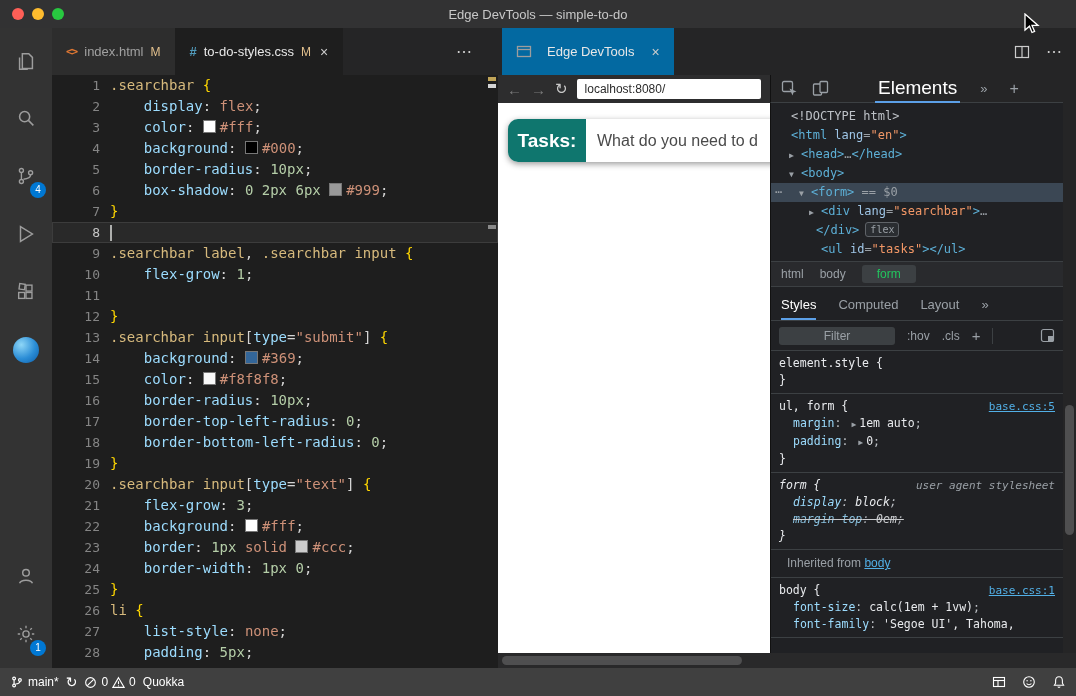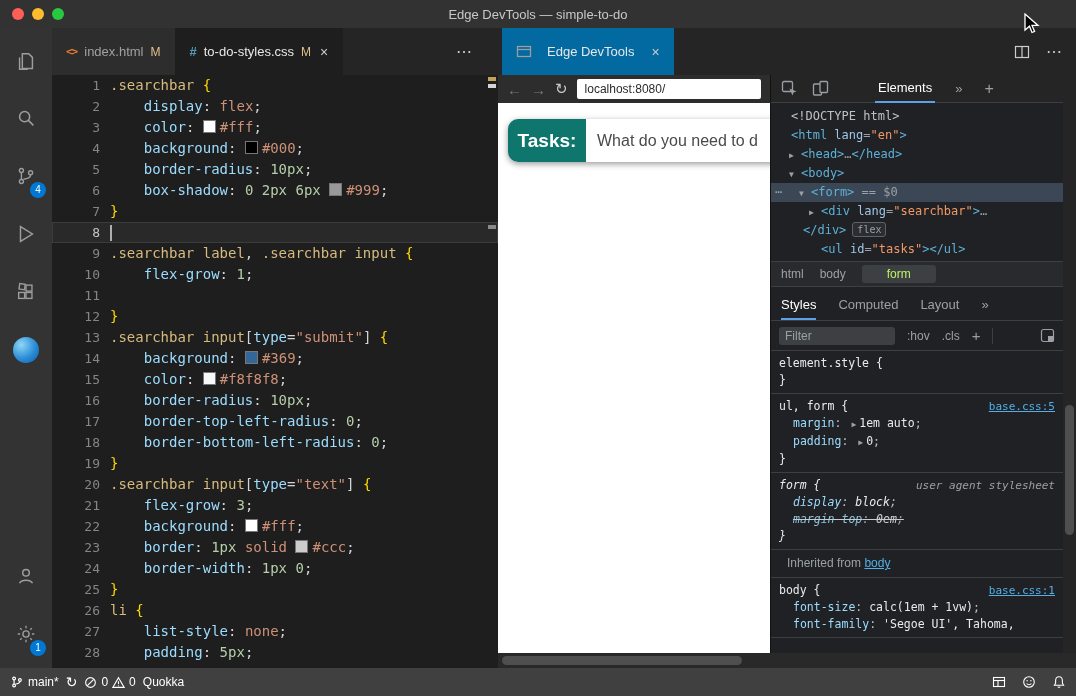--- a/index.html
+++ b/index.html
@@ -44,45 +44,45 @@
   
   .webview{position:absolute;left:498px;top:28px;width:578px;height:640px;background:#1e1e1e;}
   .wv-tabstrip{position:absolute;left:0;top:0;width:578px;height:47px;background:#252526;}
   .wv-tab{position:absolute;left:4px;top:0;height:47px;display:flex;align-items:center;gap:15px;padding:0 14px;background:#0369a1;color:#e7e7e7;font-size:13px;}
   .wv-actions{position:absolute;right:14px;top:0;height:47px;display:flex;align-items:center;gap:16px;color:#cccccc;font-size:16px;}
   .navbar{position:absolute;left:0;top:47px;width:272px;height:28px;background:#2d2d2e;display:flex;align-items:center;gap:9px;padding:0 9px;box-sizing:border-box;}
   .nav-dis{color:#7a7a7a;font-size:15px;}
   .nav-en{color:#c8c8c8;font-size:15px;}
   .urlbar{flex:1;height:20px;background:#ffffff;border-radius:2px;color:#2b2b2b;font-size:12px;line-height:20px;padding:0 8px;overflow:hidden;white-space:nowrap;}
   .dt-header{position:absolute;left:272px;top:47px;width:293px;height:28px;background:#252526;border-left:1px solid #111;border-bottom:1px solid #3c4043;display:flex;align-items:center;box-sizing:border-box;}
-  .dt-tab-el{color:#ffffff;font-size:13px;margin-left:46px;height:26px;line-height:26px;border-bottom:2px solid #5ca0e8;padding:0 3px;}
+  .dt-tab-el{color:#ffffff;font-size:19px;margin-left:46px;height:26px;line-height:26px;border-bottom:2px solid #5ca0e8;padding:0 3px;}
   .dt-more{color:#9aa0a6;margin-left:20px;font-size:13px;}
   .dt-plus{color:#9aa0a6;margin-left:22px;font-size:16px;}
 
   
   .screencast{position:absolute;left:0;top:75px;width:272px;height:550px;background:#fff;overflow:hidden;}
   .sc-bar{position:absolute;left:10px;top:16px;width:300px;height:43px;display:flex;box-shadow:0 2px 6px #999;border-radius:10px 0 0 10px;}
   .sc-label{width:78px;background:#0f766e;color:#fff;font-weight:bold;font-size:19px;display:flex;align-items:center;justify-content:center;border-radius:10px 0 0 10px;}
   .sc-input{flex:1;background:#fff;color:#4a4a4a;font-size:16px;display:flex;align-items:center;padding-left:11px;white-space:nowrap;overflow:hidden;}
 
   
   .dt-panel{position:absolute;left:272px;top:75px;width:293px;height:550px;background:#202124;border-left:1px solid #111;font-family:"DejaVu Sans Mono","Liberation Mono",monospace;font-size:12px;color:#e8eaed;box-sizing:border-box;overflow:hidden;}
   .dom-tree{position:absolute;left:0;top:0;right:0;height:158px;padding-top:4px;overflow:hidden;}
   .dom-row{height:19px;line-height:19px;white-space:pre;position:relative;}
   .dom-row.selected{background:#3b4754;}
   .arrow{color:#9aa0a6;font-size:8px;display:inline-block;width:12px;}
   .dom-pre{position:absolute;left:4px;color:#9aa0a6;}
   .dt-tag{color:#5db0d7}.dt-attr{color:#9fc6e7}.dt-val{color:#f29766}.dt-punc{color:#9aa0a6}.dt-x{color:#bdc1c6}.dt-eq{color:#9aa0a6}
   .dom-badge{display:inline-block;margin-left:6px;padding:0 4px;border:1px solid #5f6368;border-radius:3px;color:#9aa0a6;font-size:10px;line-height:13px;vertical-align:1px;background:#2a2d31;}
   .dt-breadcrumb{position:absolute;left:0;top:158px;right:0;height:26px;background:#292a2d;border-top:1px solid #3c4043;border-bottom:1px solid #3c4043;display:flex;align-items:center;gap:16px;padding:0 10px;font-family:"Liberation Sans",sans-serif;font-size:12px;color:#9aa0a6;box-sizing:border-box;}
-  .bc-active{background:#3c4043;color:#bef264;padding:2px 25px;border-radius:3px;}
+  .bc-active{background:#3c4043;color:#22c55e;padding:2px 15px;border-radius:3px;}
   .dt-styletabs{position:absolute;left:0;top:184px;right:0;height:34px;border-bottom:1px solid #3c4043;display:flex;align-items:flex-end;gap:22px;padding:0 10px;font-family:"Liberation Sans",sans-serif;font-size:13px;color:#9aa0a6;box-sizing:border-box;}
   .st-tab{padding-bottom:8px;}
   .st-tab.active{color:#fff;border-bottom:2px solid #5ca0e8;padding-bottom:6px;}
-  .dt-filterrow{position:absolute;left:0;top:218px;right:0;height:30px;display:flex;align-items:center;gap:12px;padding:0 8px;border-bottom:1px solid #3c4043;font-family:"Liberation Sans",sans-serif;font-size:12px;color:#9aa0a6;box-sizing:border-box;}
+  .dt-filterrow{position:absolute;left:0;top:218px;right:0;height:30px;display:flex;align-items:center;gap:12px;padding:0 8px;border-bottom:1px solid #3c4043;font-family:"Liberation Sans",sans-serif;font-size:12px;color:#9aa0a6;box-sizing:border-box;text-align:center;}
   .filter-box{width:104px;height:18px;background:#3c4043;border-radius:3px;line-height:18px;padding:0 6px;color:#9aa0a6;}
   .fr-sep{width:1px;height:16px;background:#3c4043;}
   .fr-plus{font-size:15px;}
   .fr-right{margin-left:auto;}
   .dt-styles{position:absolute;left:0;top:248px;right:0;bottom:0;overflow:hidden;line-height:17px;font-size:11.5px;}
   .rule{border-bottom:1px solid #3c4043;padding:4px 8px;}
   .rule.italic{font-style:italic;}
   .ss-sel{color:#e8eaed}
   .ss-link{float:right;color:#52b0e7;text-decoration:underline;font-size:11px;}
   .ss-link2{color:#52b0e7;text-decoration:underline;}
@@ -381,21 +381,21 @@
     </div>
 
     <div class="dt-panel">
       <div class="dom-tree">
           <div class="dom-row" style="padding-left: 8px;"><span class="arrow"></span><span class="dt-x">&lt;!DOCTYPE html&gt;</span></div>
           <div class="dom-row" style="padding-left: 8px;"><span class="arrow"></span><span class="dt-tag">&lt;html</span><span class="dt-attr"> lang</span><span class="dt-punc">=</span><span class="dt-val">"en"</span><span class="dt-tag">&gt;</span></div>
           <div class="dom-row" style="padding-left: 18px;"><span class="arrow">▶</span><span class="dt-tag">&lt;head&gt;</span><span class="dt-punc">…</span><span class="dt-tag">&lt;/head&gt;</span></div>
           <div class="dom-row" style="padding-left: 18px;"><span class="arrow">▼</span><span class="dt-tag">&lt;body&gt;</span></div>
           <div class="dom-row selected" style="padding-left: 28px;"><span class="dom-pre">⋯</span><span class="arrow">▼</span><span class="dt-tag">&lt;form&gt;</span><span class="dt-eq"> == $0</span></div>
           <div class="dom-row" style="padding-left: 38px;"><span class="arrow">▶</span><span class="dt-tag">&lt;div</span><span class="dt-attr"> lang</span><span class="dt-punc">=</span><span class="dt-val">"searchbar"</span><span class="dt-tag">&gt;</span><span class="dt-punc">…</span></div>
-          <div class="dom-row" style="padding-left: 20px;"><span class="arrow"></span><span class="dt-tag">&lt;/div&gt;</span><span class="dom-badge">flex</span></div>
+          <div class="dom-row" style="padding-left: 20px; margin-left: 13px;"><span class="arrow"></span><span class="dt-tag">&lt;/div&gt;</span><span class="dom-badge">flex</span></div>
           <div class="dom-row" style="padding-left: 38px;"><span class="arrow"></span><span class="dt-tag">&lt;ul</span><span class="dt-attr"> id</span><span class="dt-punc">=</span><span class="dt-val">"tasks"</span><span class="dt-tag">&gt;</span><span class="dt-tag">&lt;/ul&gt;</span></div>
         </div>
 
       <div class="dt-breadcrumb">
         <span>html</span>
         <span>body</span>
         <span class="bc-active">form</span>
       </div>
 
       <div class="dt-styletabs">

